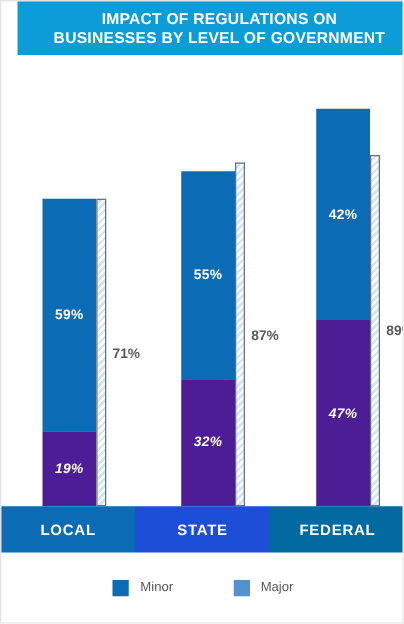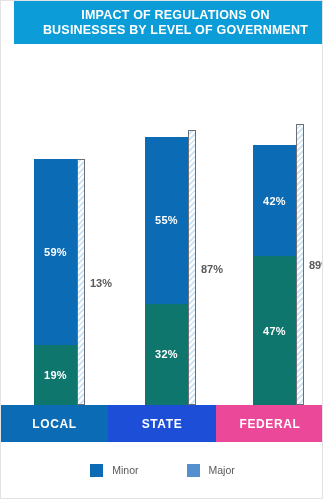--- a/index.html
+++ b/index.html
@@ -66,21 +66,21 @@
   }
   .seg {
     width: 43px;
     position: relative;
     box-sizing: border-box;
     display: flex;
     align-items: center;
     justify-content: center;
   }
   .seg-minor { background: #0b6bb5; }
-  .seg-major { background: #0f766e; }
+  .seg-major { background: #4c1d95; font-style: italic; }
   .seg-label {
     color: #ffffff;
     font-size: 11px;
     font-weight: bold;
     letter-spacing: 0.3px;
   }
 
   
   .total-strip {
     position: absolute;
@@ -169,59 +169,59 @@
     <div class="bar-group" id="group-0" style="left:33px;">
       <div class="bar-stack">
         <div class="seg seg-minor" id="seg-minor-0" style="height: 186.44px;">
           <span class="seg-label">59%</span>
         </div>
         <div class="seg seg-major" id="seg-major-0" style="height: 60.04px;">
           <span class="seg-label">19%</span>
         </div>
       </div>
       <div class="total-strip" id="strip-0" style="height: 246.48px;"></div>
-      <div class="total-label" id="tlabel-0" style="bottom: 116.24px;">13%</div>
+      <div class="total-label" id="tlabel-0" style="bottom: 116.24px;">71%</div>
     </div>
 
     <div class="bar-group" id="group-1" style="left:144px;">
       <div class="bar-stack">
         <div class="seg seg-minor" id="seg-minor-1" style="height: 167px;">
           <span class="seg-label">55%</span>
         </div>
         <div class="seg seg-major" id="seg-major-1" style="height: 101.12px;">
           <span class="seg-label">32%</span>
         </div>
       </div>
       <div class="total-strip" id="strip-1" style="height: 274.92px;"></div>
       <div class="total-label" id="tlabel-1" style="bottom: 130.46px; text-align: center;">87%</div>
     </div>
 
     <div class="bar-group" id="group-2" style="left:252px;">
       <div class="bar-stack">
-        <div class="seg seg-minor" id="seg-minor-2" style="height: 111px; margin-top: 27px;">
+        <div class="seg seg-minor" id="seg-minor-2" style="height: 169px; margin-top: 27px;">
           <span class="seg-label">42%</span>
         </div>
         <div class="seg seg-major" id="seg-major-2" style="height: 148.52px;">
           <span class="seg-label">47%</span>
         </div>
       </div>
       <div class="total-strip" id="strip-2" style="height: 281.24px;"></div>
       <div class="total-label" id="tlabel-2" style="bottom: 133.62px;">89%</div>
     </div>
 
   </div>
 
   <div class="cat-row">
     <div class="cat-cell" id="cat-0" style="width: 107px; background: rgb(11, 107, 181);">
       <span class="cat-label">LOCAL</span>
     </div>
     <div class="cat-cell" id="cat-1" style="width: 108px; background: #1d4ed8;">
       <span class="cat-label">STATE</span>
     </div>
-    <div class="cat-cell" id="cat-2" style="width: 108px; background: #ec4899;">
+    <div class="cat-cell" id="cat-2" style="width: 108px; background: #0369a1;">
       <span class="cat-label">FEDERAL</span>
     </div>
   </div>
 
   <div class="legend">
     <div class="legend-item">
       <span class="legend-swatch" id="sw-0" style="background: rgb(11, 107, 181);"></span>
       <span class="legend-text">Minor</span>
     </div>
     <div class="legend-item">

